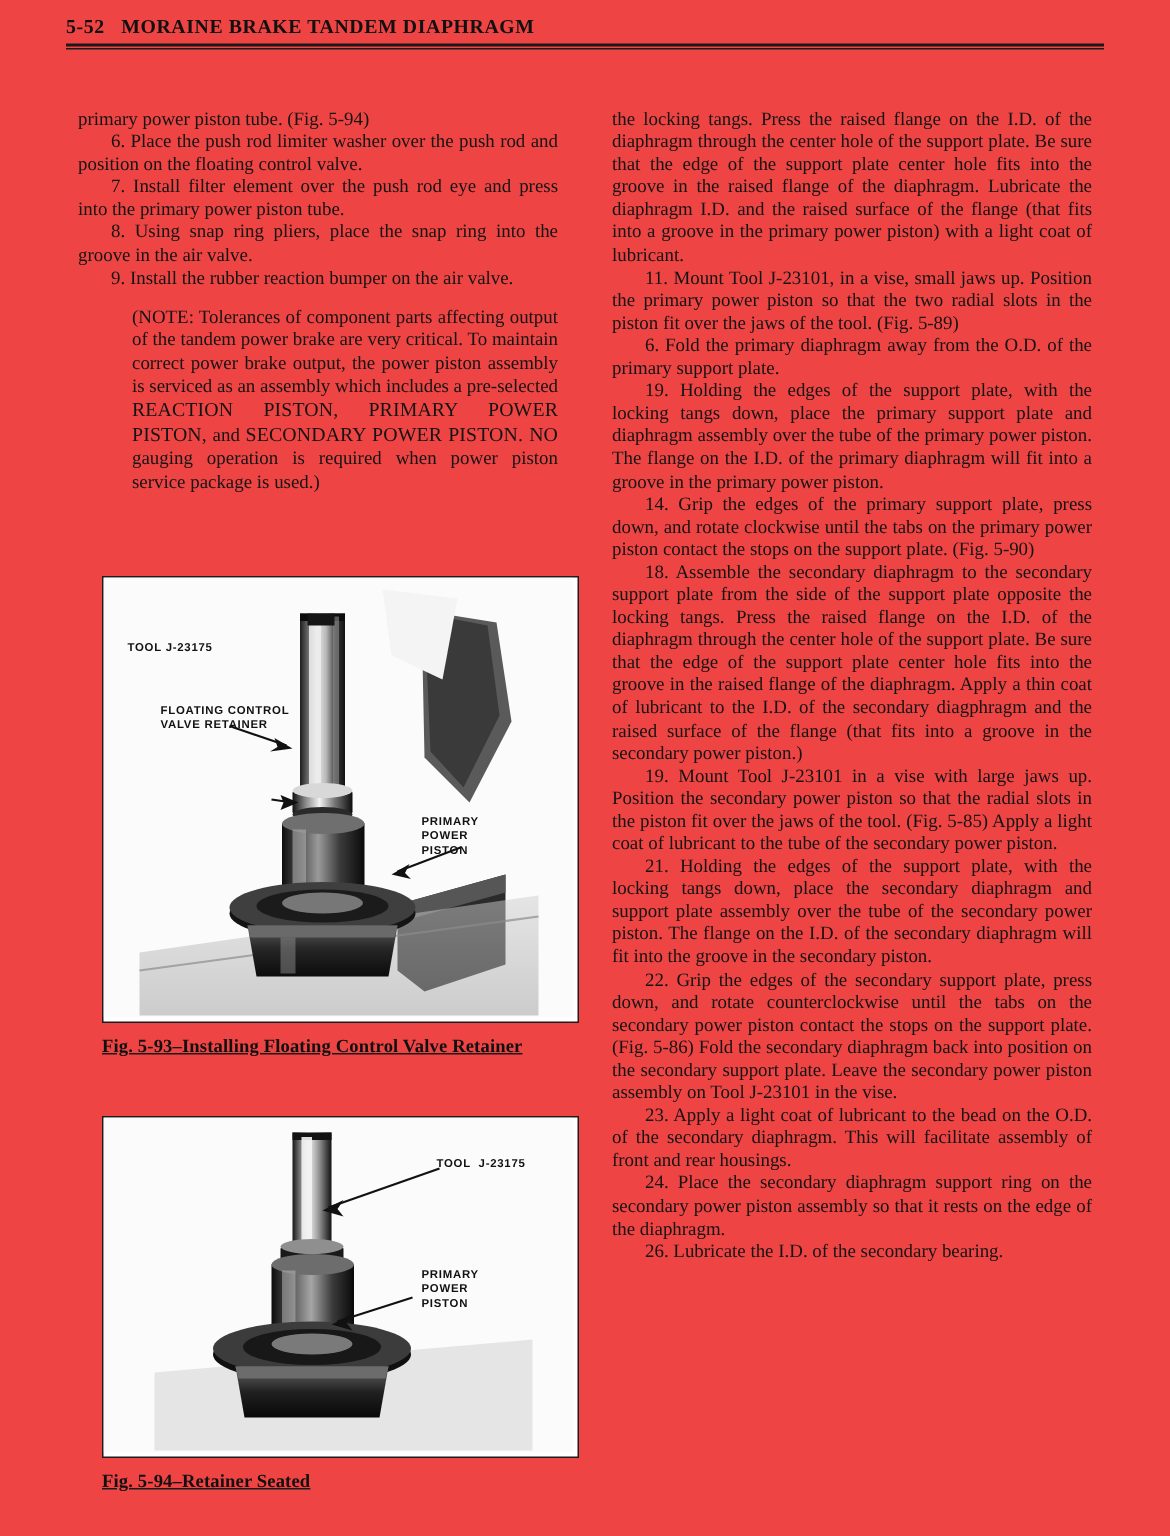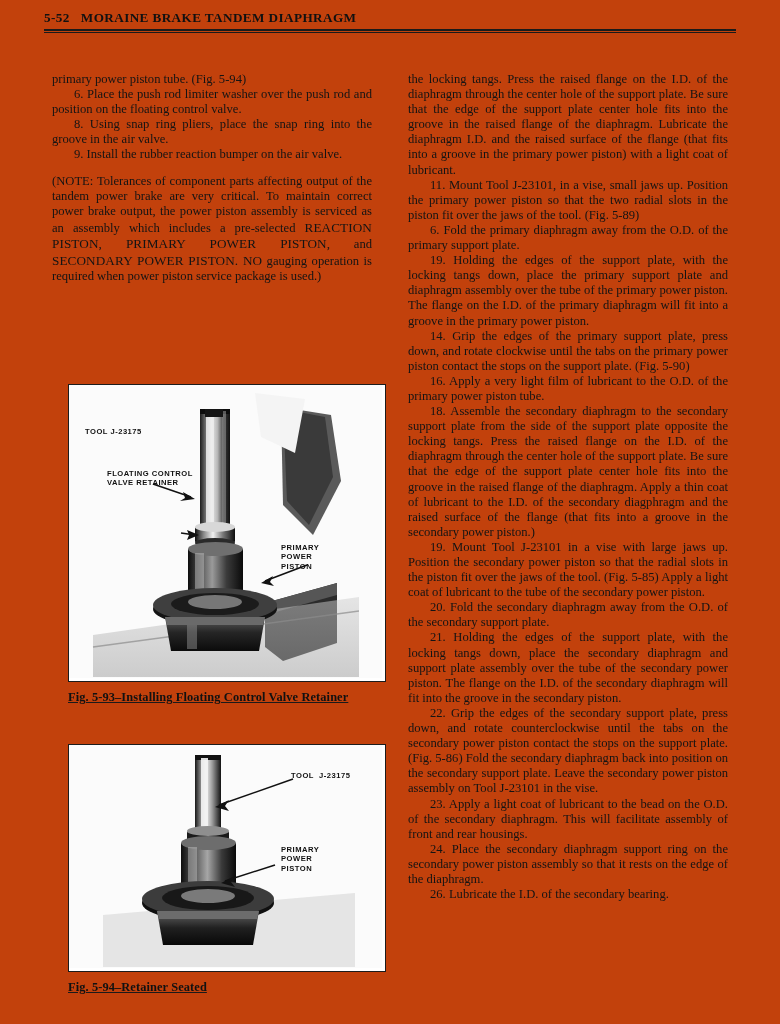--- a/index.html
+++ b/index.html
@@ -11,21 +11,21 @@
     width: 780px;
     height: 1024px;
     overflow: hidden;
     font-family: "Liberation Serif", "DejaVu Serif", serif;
     color: #1a1a1a;
     position: relative;
   }
   .page {
     position: absolute;
     inset: 0;
-    background: #c2410c;
+    background: #ef4444;
   }
 
   
   .header {
     position: absolute;
     left: 44px;
     top: 10px;
     width: 692px;
   }
   .header-line {
@@ -68,21 +68,21 @@
     margin: 0;
     font-size: 12.6px;
     line-height: 15.1px;
     text-align: justify;
     text-justify: inter-word;
     hyphens: none;
     color: #141414;
   }
   p.indent { text-indent: 22px; }
   p.noindent { text-indent: 0; }
-  p.gap { margin-top: 11px; }
+  p.gap { margin-top: 11px; margin-left: 36px; }
 
   .note {
     margin: 0;
     font-size: 12.6px;
     line-height: 15.4px;
     text-align: justify;
     color: #141414;
   }
   .caps {
     font-size: 13.2px;
@@ -140,20 +140,21 @@
     <div class="header-rule"></div>
   </div>
 
   <div class="columns">
 
     <div class="col col-left">
 
       <p class="body noindent">primary power piston tube. (Fig. 5-94)</p>
 
       <p class="body indent">6. Place the push rod limiter washer over the push rod and position on the floating control valve.</p>
+      <p class="body indent">7. Install filter element over the push rod eye and press into the primary power piston tube.</p>
       <p class="body indent">8. Using snap ring pliers, place the snap ring into the groove in the air valve.</p>
       <p class="body indent">9. Install the rubber reaction bumper on the air valve.</p>
 
       <p class="note gap"><span>(NOTE: Tolerances of component parts affecting output of the tandem power brake are very critical. To maintain correct power brake output, the power piston assembly is serviced as an assembly which includes a pre-selected </span><span class="caps">REACTION PISTON, PRIMARY POWER PISTON,</span><span> and </span><span class="caps">SECONDARY POWER PISTON. NO</span><span> gauging operation is required when power piston service package is used.)</span></p>
 
 
       <div class="figure" id="figure-5-93">
         <div class="fig-box">
           <svg class="art" width="313" height="293" viewBox="0 0 313 293">
             <defs>
@@ -312,24 +313,22 @@
       </div>
 
     </div>
 
     <div class="col col-right">
       <p class="body noindent">the locking tangs. Press the raised flange on the I.D. of the diaphragm through the center hole of the support plate. Be sure that the edge of the support plate center hole fits into the groove in the raised flange of the diaphragm. Lubricate the diaphragm I.D. and the raised surface of the flange (that fits into a groove in the primary power piston) with a light coat of lubricant.</p>
       <p class="body indent">11. Mount Tool J-23101, in a vise, small jaws up. Position the primary power piston so that the two radial slots in the piston fit over the jaws of the tool. (Fig. 5-89)</p>
       <p class="body indent">6. Fold the primary diaphragm away from the O.D. of the primary support plate.</p>
       <p class="body indent">19. Holding the edges of the support plate, with the locking tangs down, place the primary support plate and diaphragm assembly over the tube of the primary power piston. The flange on the I.D. of the primary diaphragm will fit into a groove in the primary power piston.</p>
       <p class="body indent">14. Grip the edges of the primary support plate, press down, and rotate clockwise until the tabs on the primary power piston contact the stops on the support plate. (Fig. 5-90)</p>
-      <p class="body indent">16. Apply a very light film of lubricant to the O.D. of the primary power piston tube.</p>
       <p class="body indent">18. Assemble the secondary diaphragm to the secondary support plate from the side of the support plate opposite the locking tangs. Press the raised flange on the I.D. of the diaphragm through the center hole of the support plate. Be sure that the edge of the support plate center hole fits into the groove in the raised flange of the diaphragm. Apply a thin coat of lubricant to the I.D. of the secondary diagphragm and the raised surface of the flange (that fits into a groove in the secondary power piston.)</p>
       <p class="body indent">19. Mount Tool J-23101 in a vise with large jaws up. Position the secondary power piston so that the radial slots in the piston fit over the jaws of the tool. (Fig. 5-85) Apply a light coat of lubricant to the tube of the secondary power piston.</p>
-      <p class="body indent">20. Fold the secondary diaphragm away from the O.D. of the secondary support plate.</p>
       <p class="body indent">21. Holding the edges of the support plate, with the locking tangs down, place the secondary diaphragm and support plate assembly over the tube of the secondary power piston. The flange on the I.D. of the secondary diaphragm will fit into the groove in the secondary piston.</p>
       <p class="body indent">22. Grip the edges of the secondary support plate, press down, and rotate counterclockwise until the tabs on the secondary power piston contact the stops on the support plate. (Fig. 5-86) Fold the secondary diaphragm back into position on the secondary support plate. Leave the secondary power piston assembly on Tool J-23101 in the vise.</p>
       <p class="body indent">23. Apply a light coat of lubricant to the bead on the O.D. of the secondary diaphragm. This will facilitate assembly of front and rear housings.</p>
       <p class="body indent">24. Place the secondary diaphragm support ring on the secondary power piston assembly so that it rests on the edge of the diaphragm.</p>
       <p class="body indent">26. Lubricate the I.D. of the secondary bearing.</p>
 
     </div>
 
   </div>
 </div>

